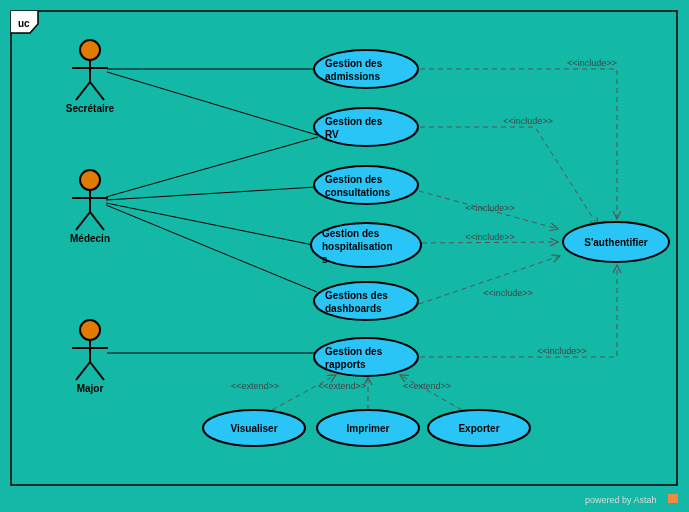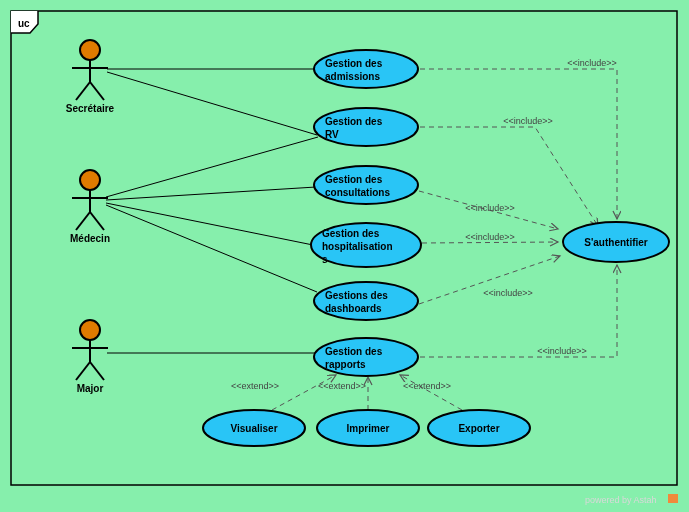--- a/index.html
+++ b/index.html
@@ -8,21 +8,21 @@
     padding: 0;
     background: #ffffff;
   }
   body {
     font-family: "Liberation Sans", sans-serif;
   }
   #canvas {
     position: relative;
     width: 689px;
     height: 512px;
-    background: #86efac;
+    background: #14b8a6;
     overflow: hidden;
   }
   #diagram-svg {
     position: absolute;
     left: 0;
     top: 0;
     width: 689px;
     height: 512px;
   }
   .uc-frame-label {

